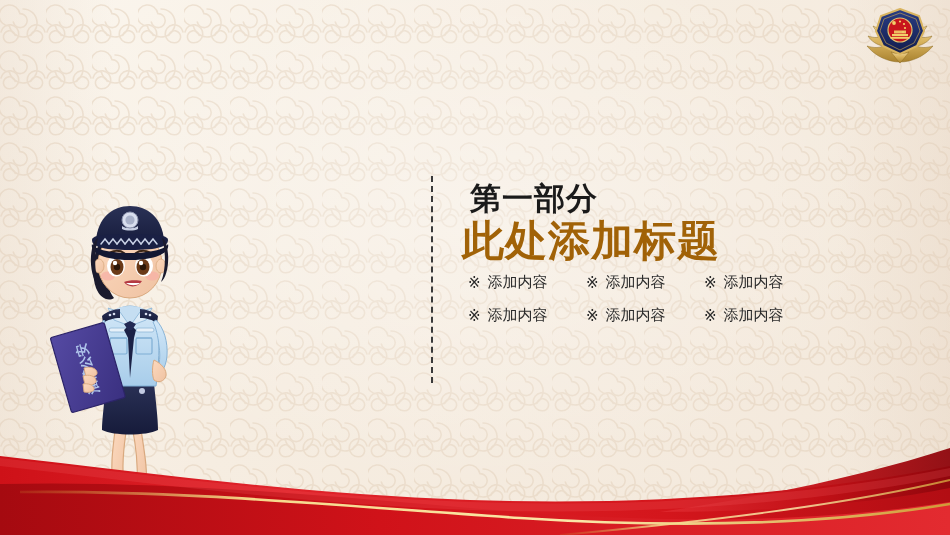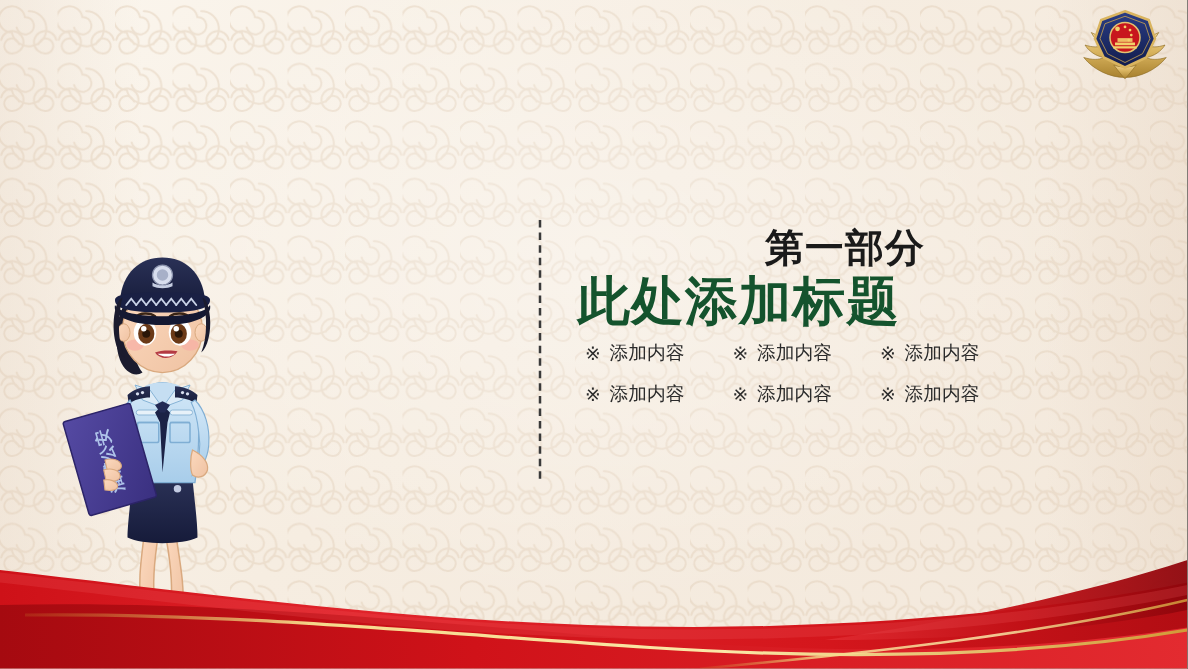--- a/index.html
+++ b/index.html
@@ -110,26 +110,25 @@
     top: 182px;
     width: 420px;
   }
   .title-sub {
     font-size: 31px;
     font-weight: bold;
     color: #1A1A1A;
     line-height: 1.1;
     letter-spacing: 1px;
     margin: 0 0 2px 8px;
-    text-align: center;
   }
   .title-main {
     font-size: 42px;
     font-weight: bold;
-    color: #14532d;
+    color: #a16207;
     line-height: 1.08;
     letter-spacing: 1px;
     margin: 0 0 10px 0;
   }
   .bullet-grid {
     display: grid;
     grid-template-columns: 118px 118px 118px;
     row-gap: 14px;
     margin-left: 6px;
   }

